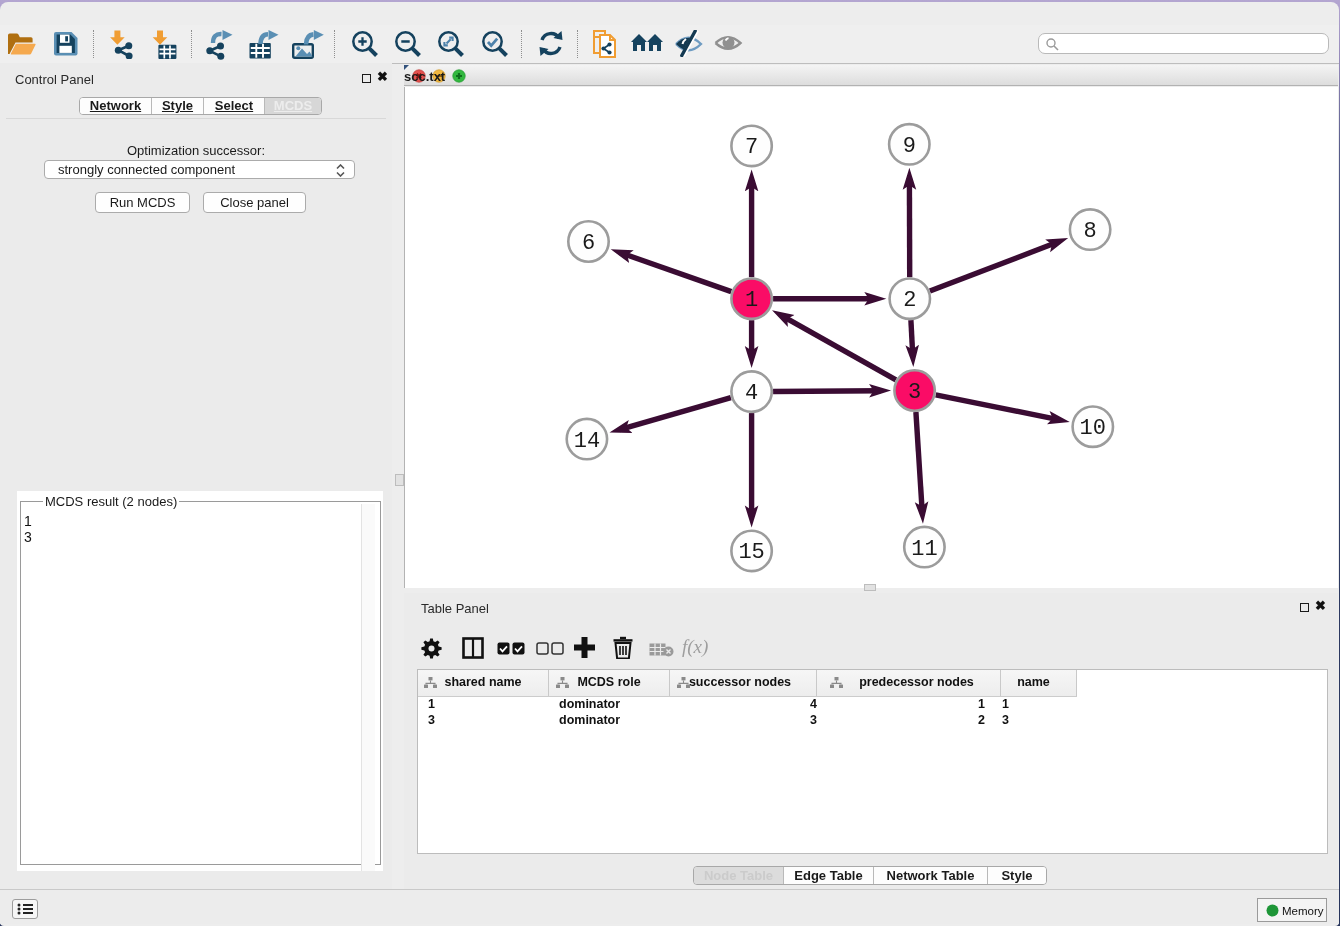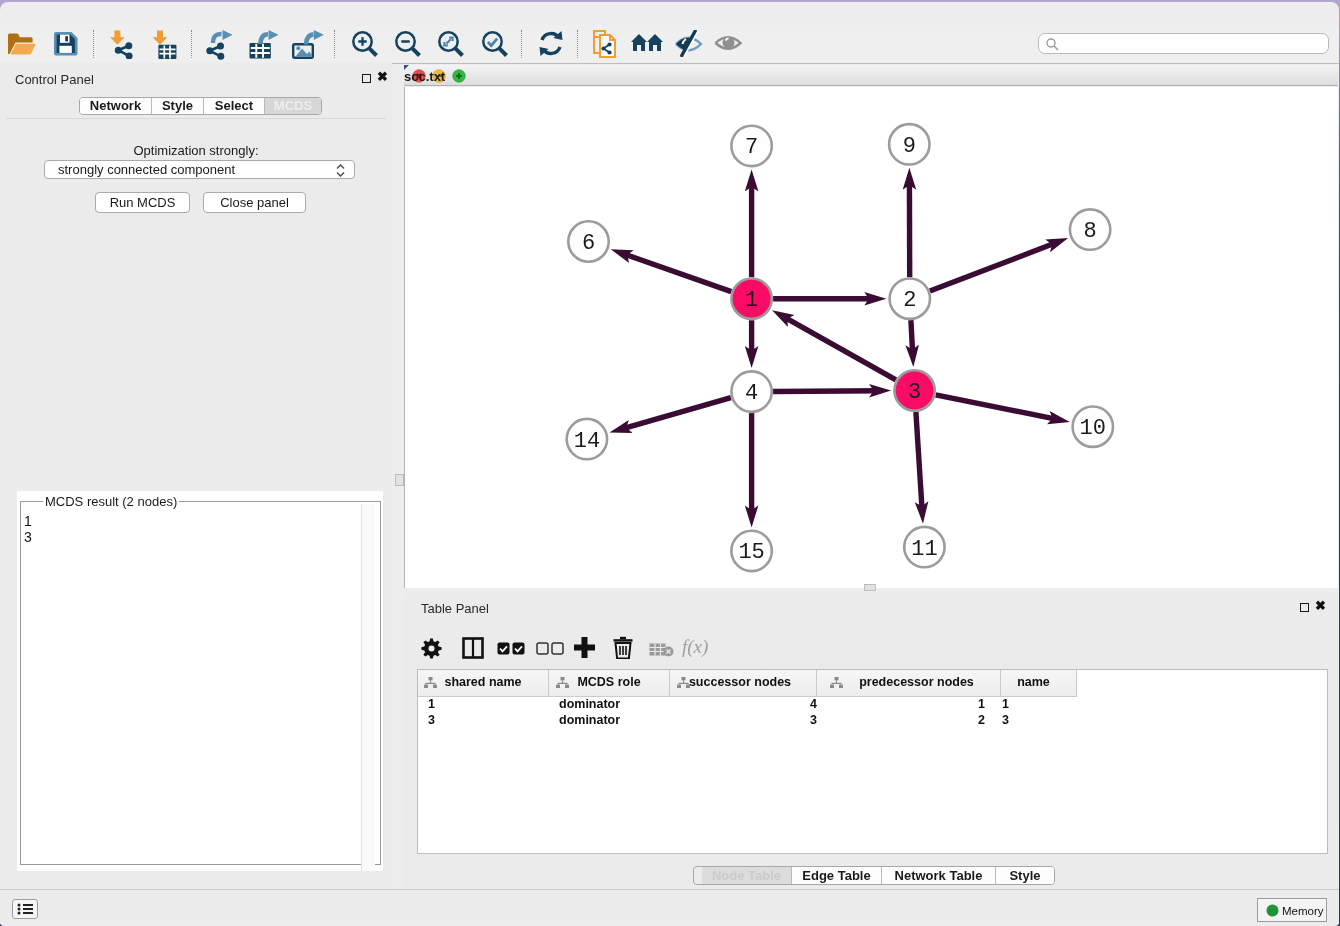--- a/index.html
+++ b/index.html
@@ -22,21 +22,21 @@
 .tbsep { position:absolute; top:5px; width:0; height:28px; border-left:1px dotted #8f8f8f; }
 #searchbox { position:absolute; left:1038px; top:8px; width:291px; height:21px;
   background:#fff; border:1px solid #b9b9b9; border-radius:7px; }
 
 #cp { position:absolute; left:0; top:61px; width:392px; height:826px; background:#ebebeb; }
 #cp-head { position:absolute; left:15px; top:9px; font-size:13px; color:#2a2a2a; }
 .float-btn { position:absolute; top:11px; width:9px; height:9px; border:1.5px solid #1a1a1a; }
 .x-btn { position:absolute; top:6px; font-size:13px; font-weight:bold; color:#111; }
 #cp-tabs { position:absolute; left:79px; top:34px; height:18px; display:flex;
   border:1px solid #a8a8a8; border-radius:4px; overflow:hidden; background:#fff; }
-.cptab { font-size:13px; font-weight:bold; color:#1a1a1a; text-align:center; line-height:16px; background:#fdfdfd; border-right:1px solid #b9b9b9; }
+.cptab { font-size:13px; font-weight:bold; color:#1a1a1a; text-align:center; line-height:16px; background:#fdfdfd; border-right:1px solid #b9b9b9;text-decoration:underline; }
 #cp-body { position:absolute; left:6px; top:55px; width:380px; height:752px; background:#ebebeb; border-top:1px solid #d8d8d8; }
 #opt-label { position:absolute; top:24px; width:100%; text-align:center; font-size:13px; color:#1a1a1a; }
 #opt-select { position:absolute; left:38px; top:41px; width:311px; height:19px; background:#fff;
   border:1px solid #ababab; border-radius:4px; font-size:13px; color:#1a1a1a; line-height:17px; padding-left:13px; }
 .btn { position:absolute; top:73px; height:21px; background:#fefefe; border:1px solid #ababab;
   border-radius:4px; font-size:13px; color:#1a1a1a; text-align:center; line-height:19px; }
 #mcds-box { position:absolute; left:11px; top:372px; width:366px; height:380px; background:#fff; }
 #mcds-legend { position:absolute; left:3px; top:10px; width:361px; height:364px; border:1px solid #9a9a9a; }
 #mcds-legend-text { position:absolute; left:22px; top:-8px; background:#fff; padding:0 2px; font-size:13px; color:#1a1a1a; }
 #mcds-scroll { position:absolute; right:5px; top:2px; width:14px; height:367px; background:#fafafa; border-left:1px solid #e3e3e3; }
@@ -52,21 +52,21 @@
 #canvas { position:absolute; left:0; top:22px; width:934px; height:501px; background:#fff; border-left:1px solid #b3b3b3; }
 
 #tp { position:absolute; left:404px; top:591px; width:934px; height:296px; background:#ebebeb; }
 #tp-head { position:absolute; left:17px; top:8px; font-size:13px; color:#2a2a2a; }
 #tp-toolbar { position:absolute; left:9px; top:40px; height:28px; }
 #tbl { position:absolute; left:13px; top:76px; width:911px; height:185px; background:#fff; border:1px solid #bcbcbc;font-weight:bold; }
 #tbl-header { position:absolute; left:0; top:0; height:27px; background:linear-gradient(180deg,#f6f6f6,#ededed); border-bottom:1px solid #cccccc; }
 .th { position:absolute; top:0; height:26px; border-right:1px solid #c9c9c9; font-size:12.5px; color:#111; text-align:center; line-height:25px; }
 .treeicon { position:absolute; top:7px; }
 .td { position:absolute; font-size:12.5px; color:#111; height:16px; line-height:16px; }
-#tp-tabs { position:absolute; left:289px; top:273px; height:19px; display:flex; border:1px solid #a8a8a8; border-radius:4px; overflow:hidden;padding-left:8px; }
+#tp-tabs { position:absolute; left:289px; top:273px; height:19px; display:flex; border:1px solid #a8a8a8; border-radius:4px; overflow:hidden; }
 .tptab { font-size:13px; font-weight:bold; color:#1a1a1a; background:#fdfdfd; border-right:1px solid #b9b9b9; text-align:center; line-height:18px; }
 </style>
 </head>
 <body>
 <div id="win">
   <div id="toolbar">
     <svg class="tbi" style="left:8px;top:8px" width="28" height="22" viewBox="0 0 28 22">
       <path d="M0 21 V2.2 Q0 0.5 1.7 0.5 L8.6 0.5 Q10 0.5 10.6 1.8 L11.8 4.2 H23 Q24.6 4.2 24.6 5.8 V9.5 H7.5 L1.5 21 Z" fill="#b06f10"></path>
       <path d="M7.9 10.7 H26.8 Q28 10.7 27.5 11.8 L23.2 20.6 Q22.8 21.5 21.7 21.5 H3.5 Q2.3 21.5 2.9 20.4 Z" fill="#f5a94e"></path>
     </svg>
@@ -187,21 +187,21 @@
     <div id="cp-head">Control Panel</div>
     <div class="float-btn" style="left:362px"></div>
     <div class="x-btn" style="left:377px">✖</div>
     <div id="cp-tabs">
       <div class="cptab" style="width:72px">Network</div>
       <div class="cptab" style="width:52px">Style</div>
       <div class="cptab" style="width:61px">Select</div>
       <div class="cptab" style="width:56px;background:#d7d7d7;color:#ededed;border-right:none">MCDS</div>
     </div>
     <div id="cp-body">
-      <div id="opt-label">Optimization strongly:</div>
+      <div id="opt-label">Optimization successor:</div>
       <div id="opt-select">strongly connected component
         <svg width="9" height="13" viewBox="0 0 9 13" style="position:absolute;right:9px;top:3px">
           <path d="M1 4.5 L4.5 1 L8 4.5" fill="none" stroke="#555" stroke-width="1.6"></path>
           <path d="M1 8.5 L4.5 12 L8 8.5" fill="none" stroke="#555" stroke-width="1.6"></path>
         </svg>
       </div>
       <div class="btn" style="left:89px;width:95px">Run MCDS</div>
       <div class="btn" style="left:197px;width:103px">Close panel</div>
       <div id="mcds-box">
         <div id="mcds-legend">

